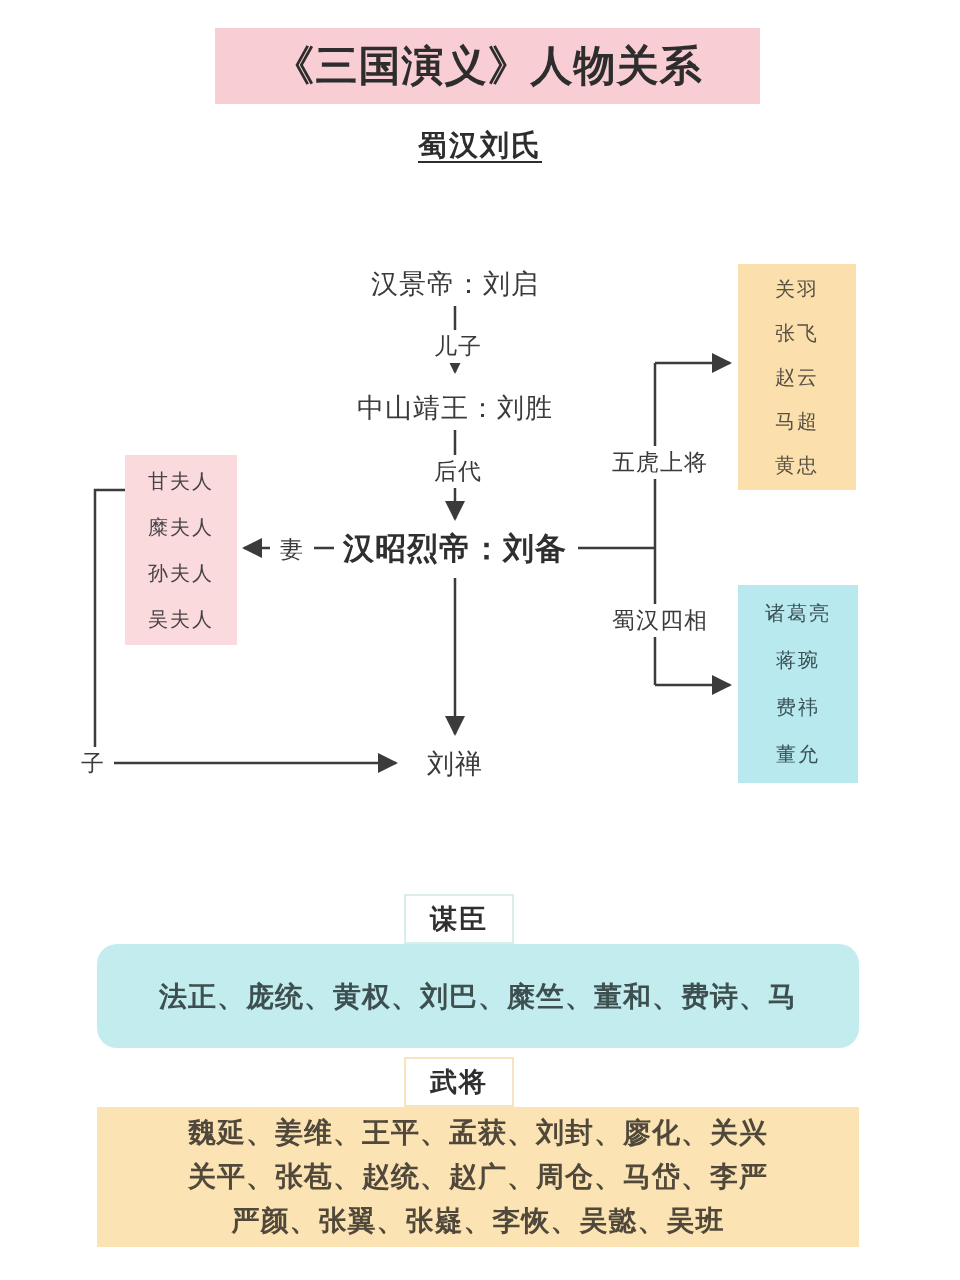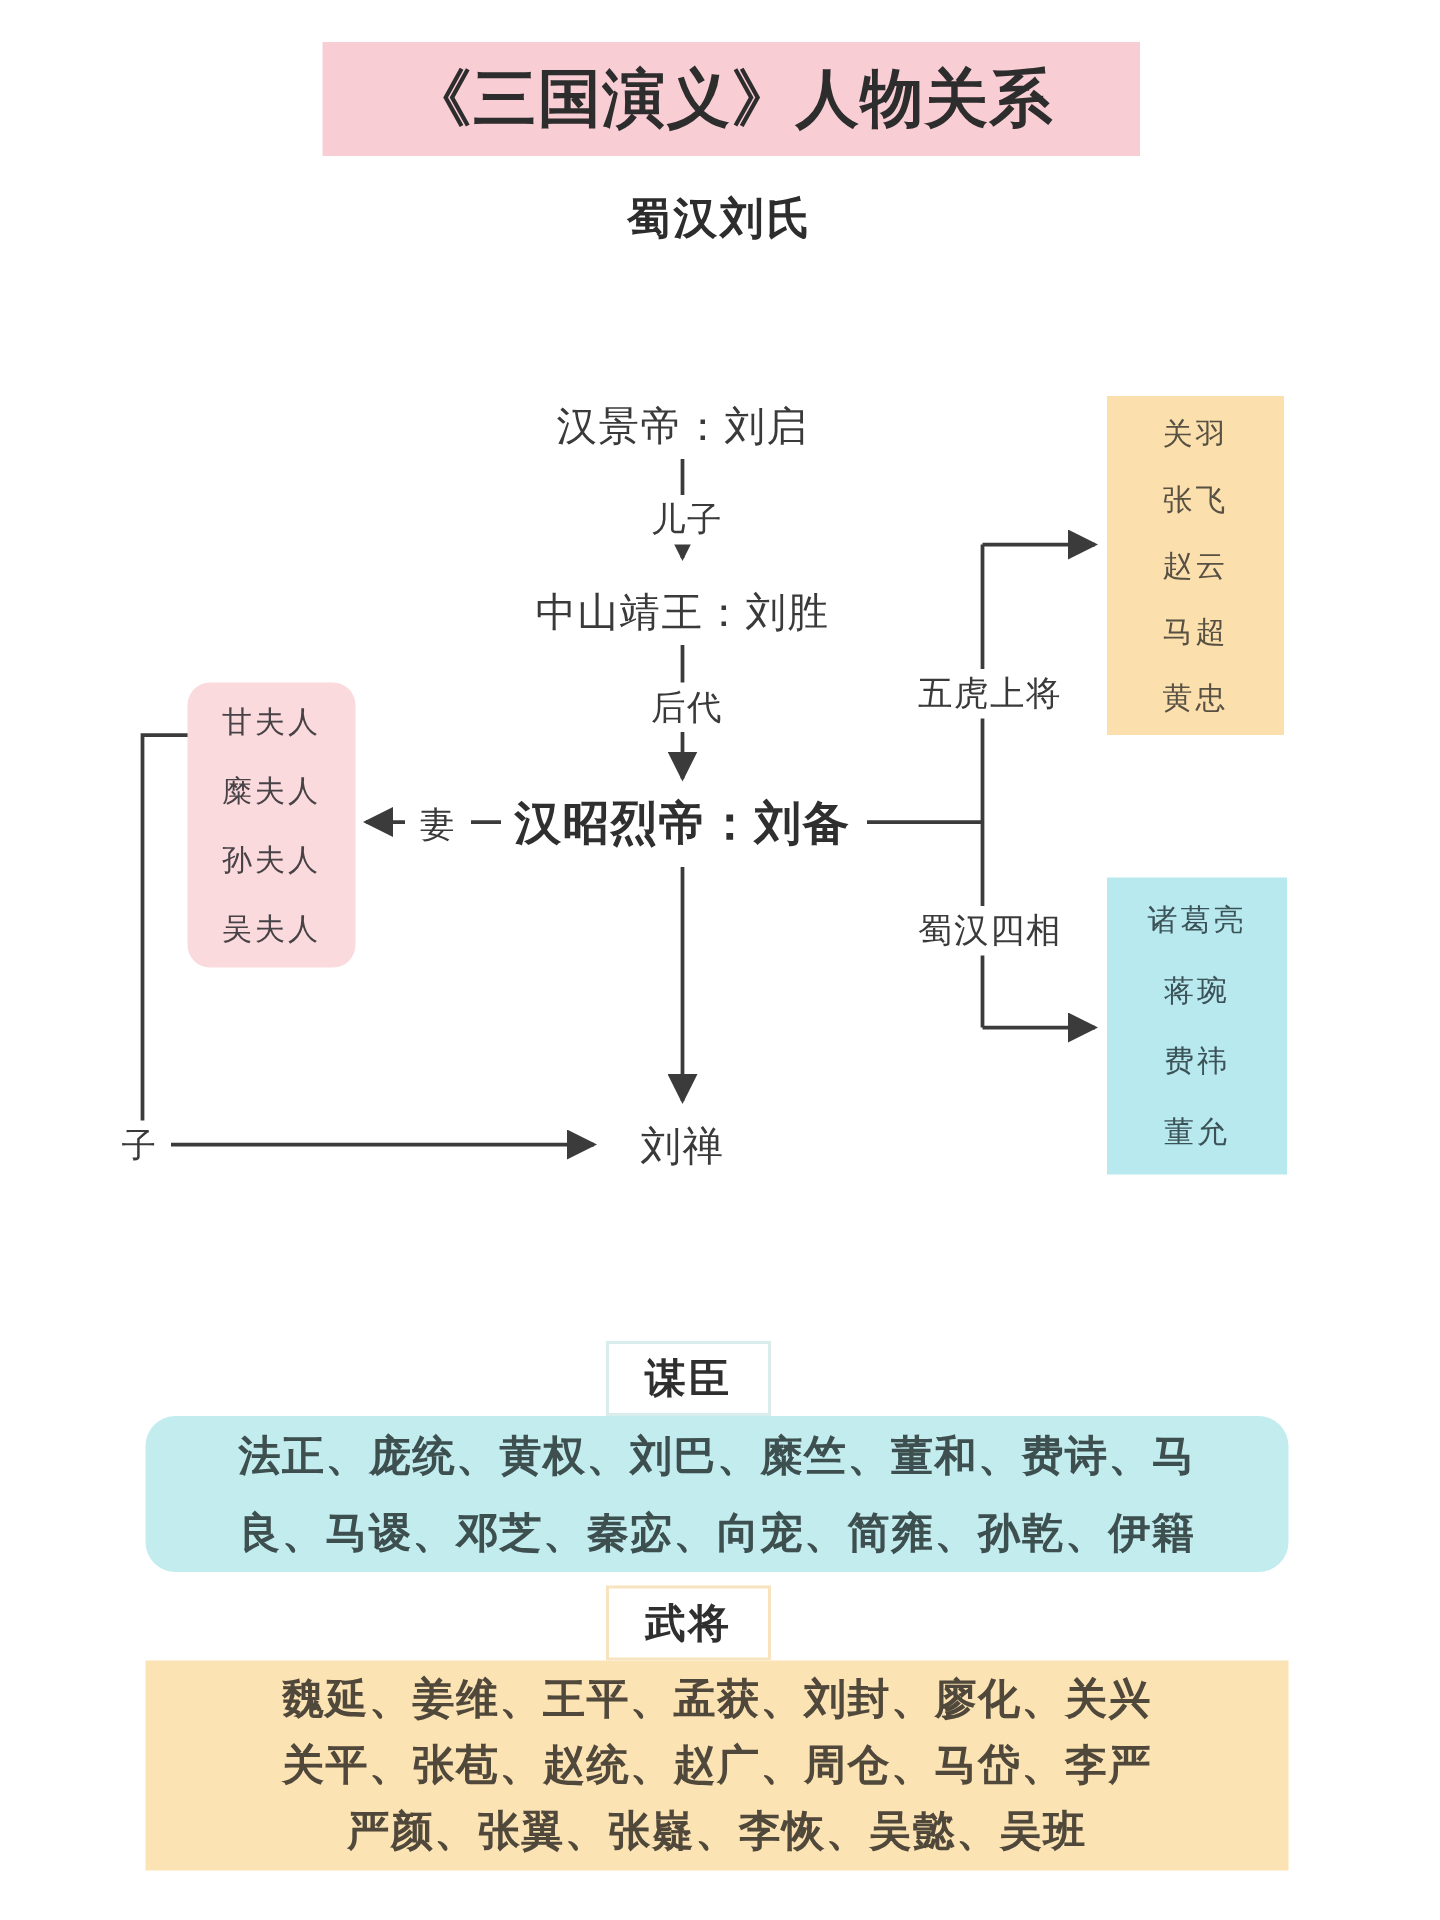--- a/index.html
+++ b/index.html
@@ -22,20 +22,21 @@
     background: #f8cdd3;
     display: flex; align-items: center; justify-content: center;
     font-size: 42px; font-weight: bold; color: #2d2d2d;
     letter-spacing: 1px;
     z-index: 3;
   }
   .subtitle {
     left: 0; top: 126px; width: 960px;
     text-align: center;
     font-size: 29px; font-weight: bold; color: #2d2d2d;
+    text-decoration: underline;
     text-underline-offset: 6px;
     letter-spacing: 2px;
     z-index: 3;
   }
 
   
   .node {
     text-align: center;
     font-size: 27px; color: #3a3a3a;
     letter-spacing: 1px;
@@ -67,21 +68,21 @@
     display: flex; flex-direction: column;
     align-items: center; justify-content: center;
     z-index: 2;
   }
   .side-box .name {
     font-size: 20px; line-height: 46px;
     letter-spacing: 2px; white-space: nowrap;
   }
   .wives-box {
     left: 125px; top: 455px; width: 112px; height: 190px;
-    background: #fbdadd; color: #474246; border-radius: 15px;
+    background: #fbdadd; color: #474246;
   }
   .generals-box {
     left: 738px; top: 264px; width: 118px; height: 226px;
     background: #fbe0ae; color: #575043;
   }
   .generals-box .name { line-height: 44px; }
   .chancellors-box {
     left: 738px; top: 585px; width: 120px; height: 198px;
     background: #b8e9ee; color: #3b5257;
   }
@@ -183,21 +184,20 @@
     <div class="name">蒋琬</div>
     <div class="name">费祎</div>
     <div class="name">董允</div>
   </div>
 
   <div class="abs section-header advisors-header">
     <span>谋臣</span>
   </div>
   <div class="abs section-panel advisors-panel">
     <div class="line">法正、庞统、黄权、刘巴、糜竺、董和、费诗、马</div>
-    <div class="line">良、马谡、邓芝、秦宓、向宠、简雍、孙乾、伊籍</div>
   </div>
 
   <div class="abs section-header commanders-header">
     <span>武将</span>
   </div>
   <div class="abs section-panel commanders-panel">
     <div class="line">魏延、姜维、王平、孟获、刘封、廖化、关兴</div>
     <div class="line">关平、张苞、赵统、赵广、周仓、马岱、李严</div>
     <div class="line">严颜、张翼、张嶷、李恢、吴懿、吴班</div>
   </div>

